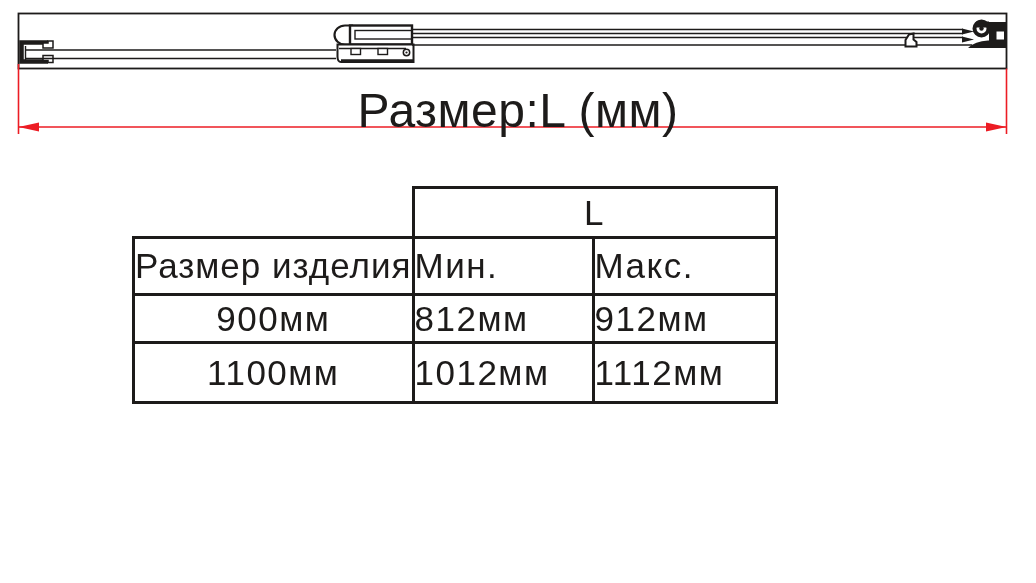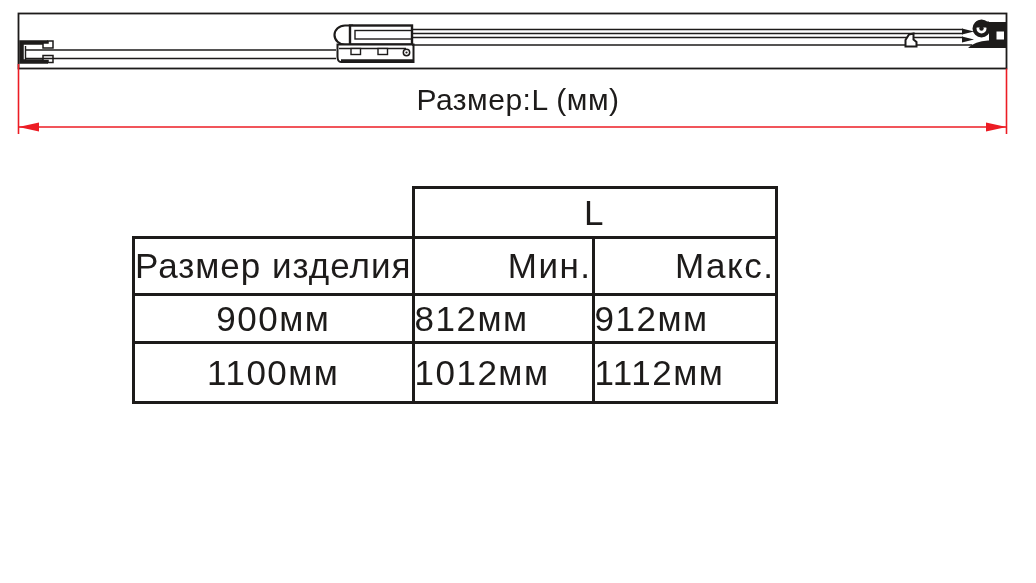--- a/index.html
+++ b/index.html
@@ -20,21 +20,21 @@
     position: absolute;
     left: 0;
     top: 0;
   }
   .dim-label {
     position: absolute;
     left: 0;
     top: 83px;
     width: 1036px;
     text-align: center;
-    font-size: 30px;
+    font-size: 48px;
     letter-spacing: 0.5px;
     color: #1d1b1a;
     white-space: nowrap;
   }
   table.size-table {
     position: absolute;
     left: 132px;
     top: 186px;
     border-collapse: collapse;
     table-layout: fixed;
@@ -48,21 +48,21 @@
     vertical-align: middle;
     overflow: hidden;
     white-space: nowrap;
   }
   table.size-table td.corner-blank {
     border: none;
     background: transparent;
   }
   td.group-header   { text-align: center; }
   td.size-header    { text-align: center; padding-left: 4px; letter-spacing: 1px; }
-  td.minmax-header  { text-align: right; }
+  td.minmax-header  { text-align: left; }
   td.size-cell      { text-align: center; padding-right: 60px; }
   td.num-cell       { text-align: left; padding-left: 8px; }
 </style>
 </head>
 <body>
 
 <div class="page">
 
   <svg class="drawing-svg" width="1036" height="160" viewBox="0 0 1036 160">
 

